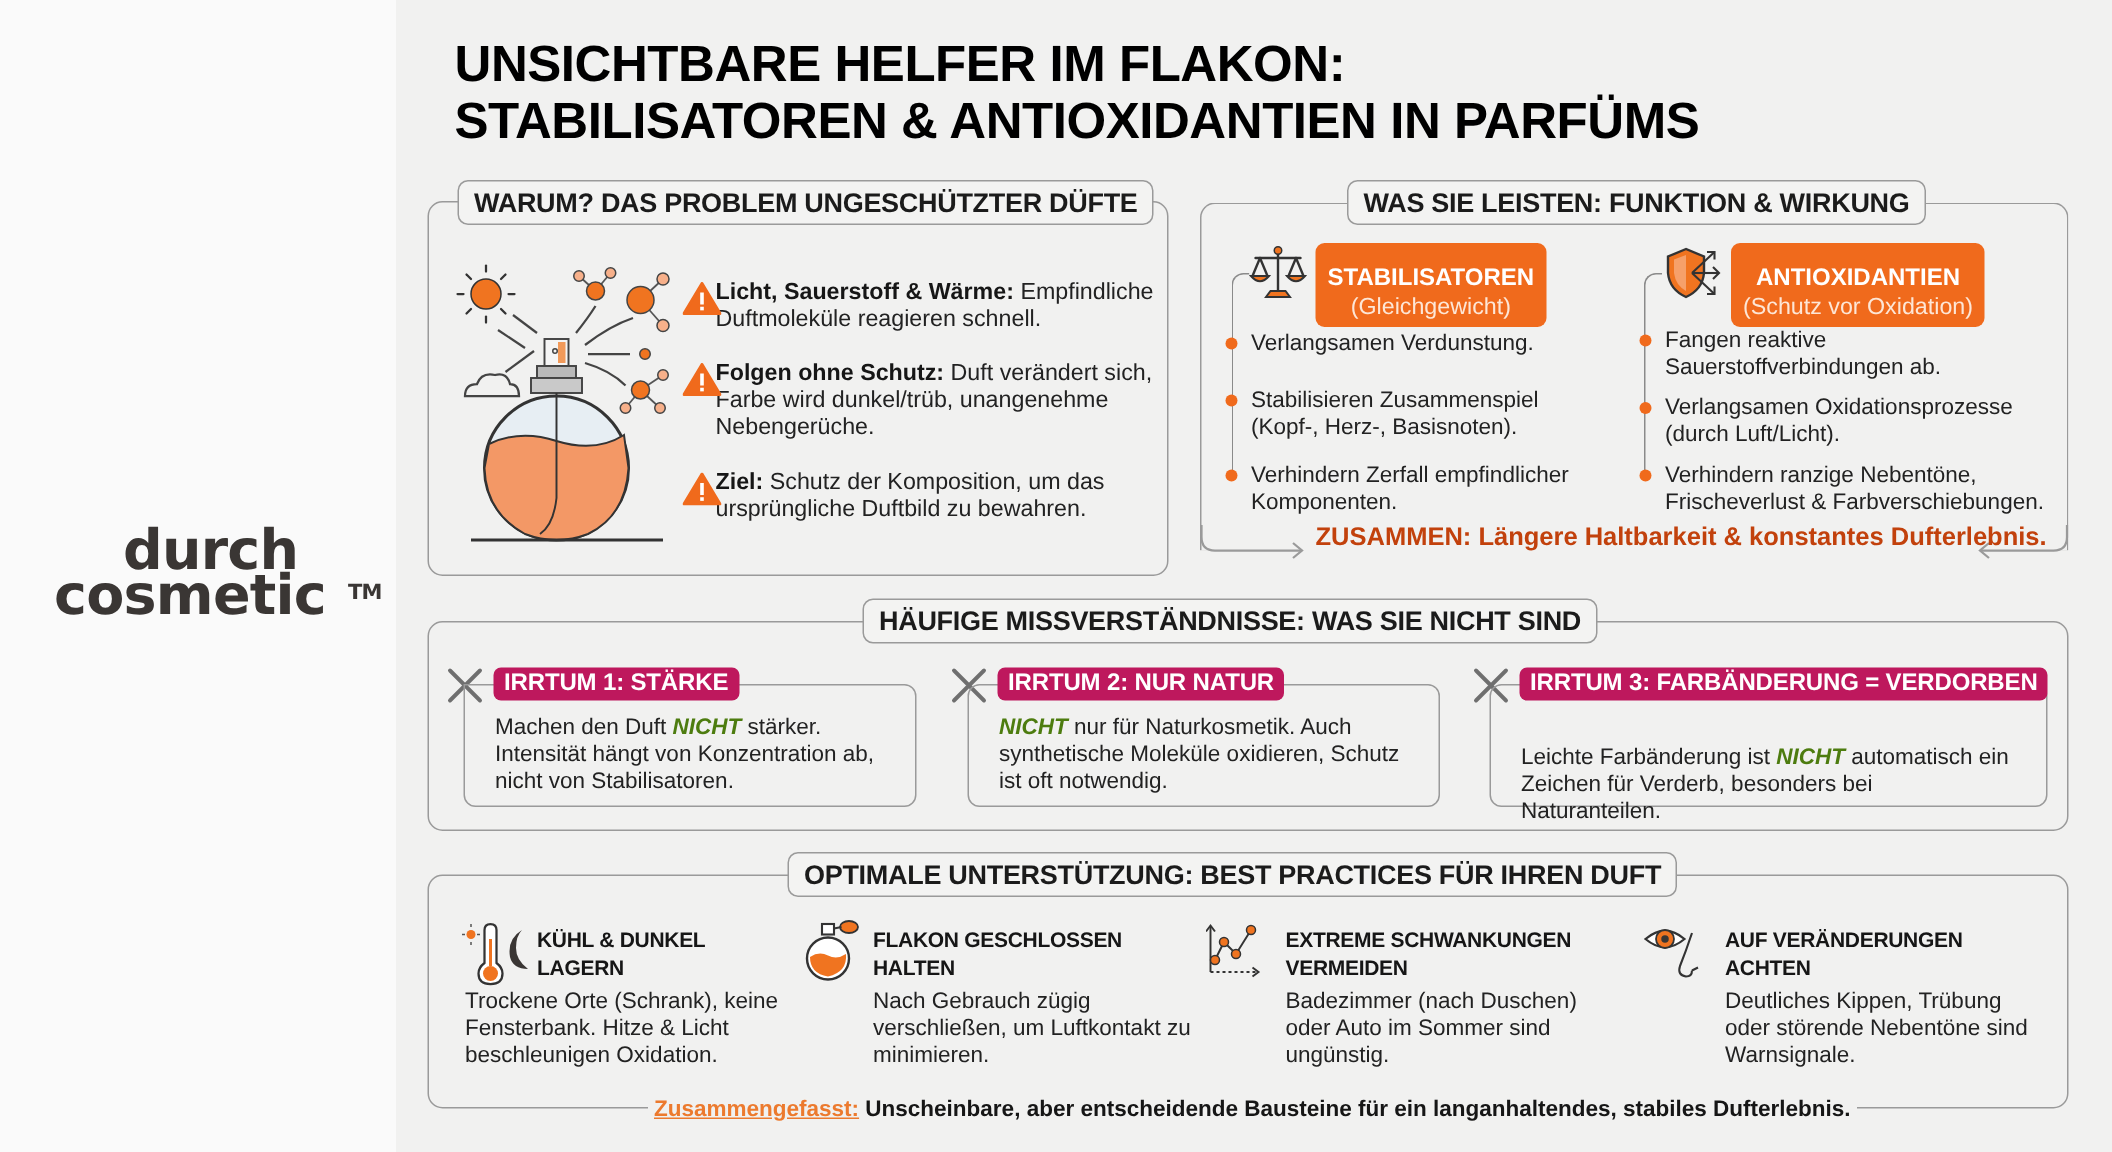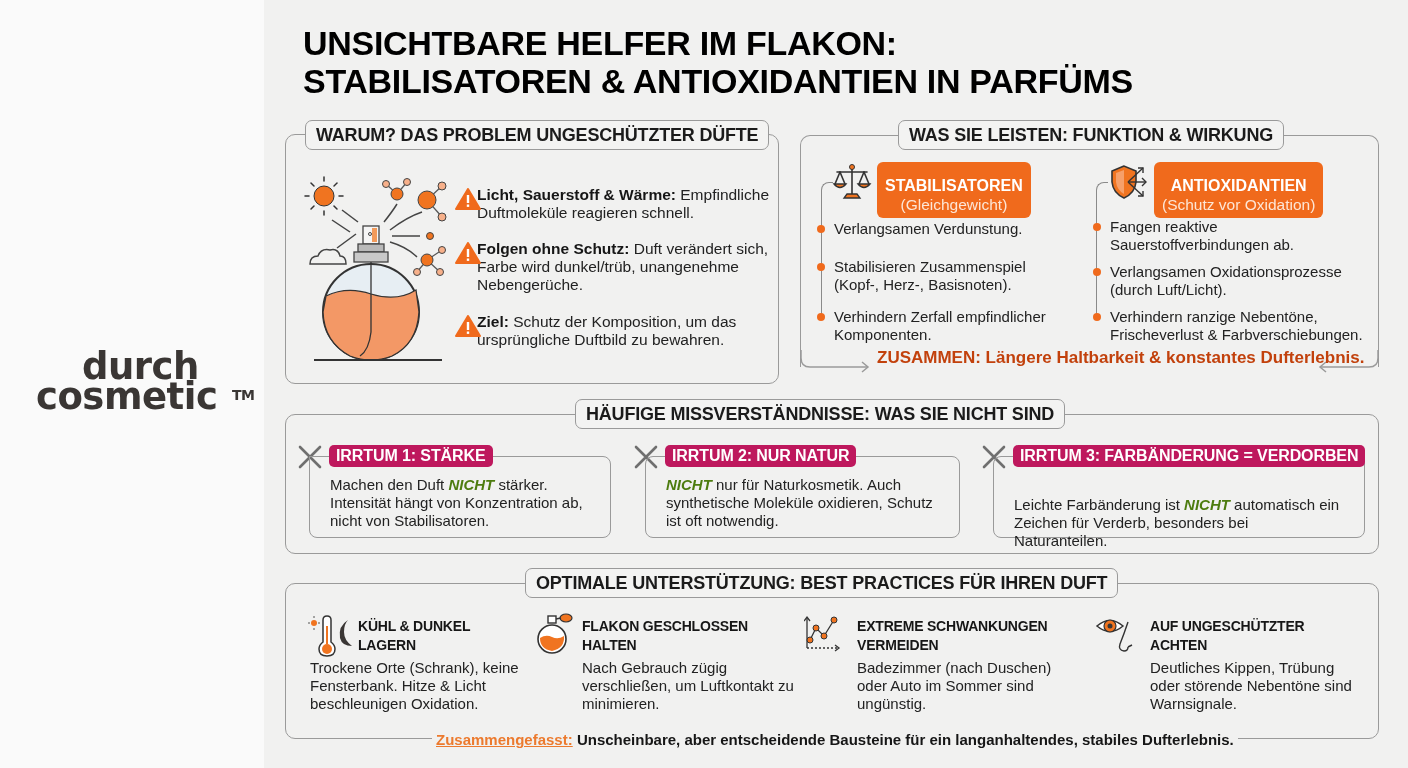--- a/index.html
+++ b/index.html
@@ -340,20 +340,20 @@
 </div>
 <div class="bp-text" style="left:857px; top:659px; width:220px;">Badezimmer (nach Duschen) oder Auto im Sommer sind ungünstig.</div>
 
 <svg class="bp-icon" style="left:1096px; top:614px;" viewBox="0 0 46 44">
   <path d="M1 12 Q14 1 27 12 Q14 23 1 12 Z" fill="#fff" stroke="#333" stroke-width="1.5"></path>
   <circle cx="14" cy="12" r="6" fill="#f07420" stroke="#333" stroke-width="1.2"></circle>
   <circle cx="14" cy="12" r="2.5" fill="#3a3634"></circle>
   <path d="M32 8 Q28 20 24 30 Q22 36 28 37 Q32 37 32 33 M32 33 L36 31" fill="none" stroke="#333" stroke-width="1.4"></path>
 </svg>
 <div class="bp-title" style="left:1150px; top:617px;">
-  <span>AUF UNGESCHÜTZTER</span>
+  <span>AUF VERÄNDERUNGEN</span>
   <span>ACHTEN</span>
 </div>
 <div class="bp-text" style="left:1150px; top:659px; width:215px;">Deutliches Kippen, Trübung oder störende Nebentöne sind Warnsignale.</div>
 
 <div class="summary">
   <span class="accent">Zusammengefasst:</span><span> Unscheinbare, aber entscheidende Bausteine für ein langanhaltendes, stabiles Dufterlebnis.</span>
 </div>
 
 </body></html>

